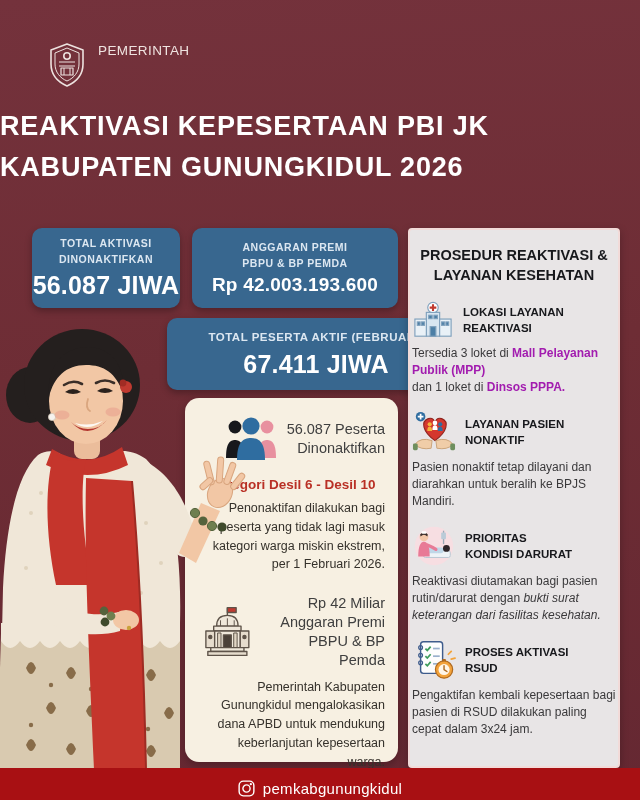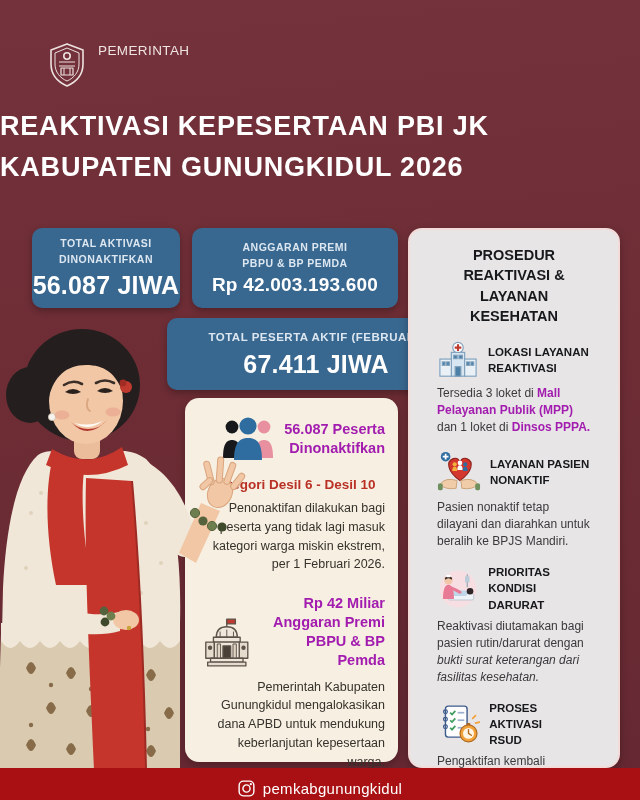--- a/index.html
+++ b/index.html
@@ -30,28 +30,28 @@
   #stat-budget{left:192px;top:228px;width:206px;height:80px;}
   #stat-budget .value{font-size:19px;}
   #stat-active{left:167px;top:318px;width:230px;height:72px;padding-left:34px;}
   #stat-active .label{font-size:11.5px;}
   #stat-active .value{font-size:25px;}
   
   .card{position:absolute;left:185px;top:398px;width:213px;height:364px;background:#F7F0E2;
     border-radius:14px;box-sizing:border-box;padding:18px 13px 0 16px;
     box-shadow:0 3px 8px rgba(0,0,0,.25);}
   .card-row{display:flex;align-items:center;justify-content:flex-end;gap:8px;}
-  .card-heading{font-size:14.5px;font-weight:700;color:#a21caf;text-align:right;
+  .card-heading{font-size:14.5px;font-weight:400;color:#404040;text-align:right;
     white-space:pre-line;line-height:1.32;}
   .card-sub{margin-top:15px;text-align:center;color:#B93025;font-weight:800;font-size:13.5px;}
   .card-p{margin-top:7px;text-align:right;font-size:12.5px;color:#35312B;line-height:1.5;}
-  .card-row.second{margin-top:20px;align-items:flex-end;}
+  .card-row.second{margin-top:20px;}
   
   .panel{position:absolute;left:408px;top:228px;width:212px;height:540px;background:#E8E5E6;
-    border:2px solid #F2DBD9;border-radius:14px;box-sizing:border-box;padding:15px 27px;
+    border:2px solid #F2DBD9;border-radius:4px;box-sizing:border-box;padding:15px 2px;
     box-shadow:0 3px 8px rgba(0,0,0,.25);}
   .panel-title{text-align:center;font-weight:800;font-size:14.5px;color:#17181C;
     white-space:pre-line;line-height:1.4;margin:0 0 2px 0;}
   .p-item{margin-top:14px;}
   .p-head{display:flex;align-items:center;gap:9px;}
   .p-label{font-weight:800;font-size:11.5px;color:#17181C;white-space:pre-line;line-height:1.4;}
   .p-text{margin:5px 0 0 0;font-size:12px;color:#3A393B;line-height:1.42;}
   .p-text b{color:#a21caf;}
   
   .footer{position:absolute;left:0;top:768px;width:640px;height:40px;background:#A81013;

